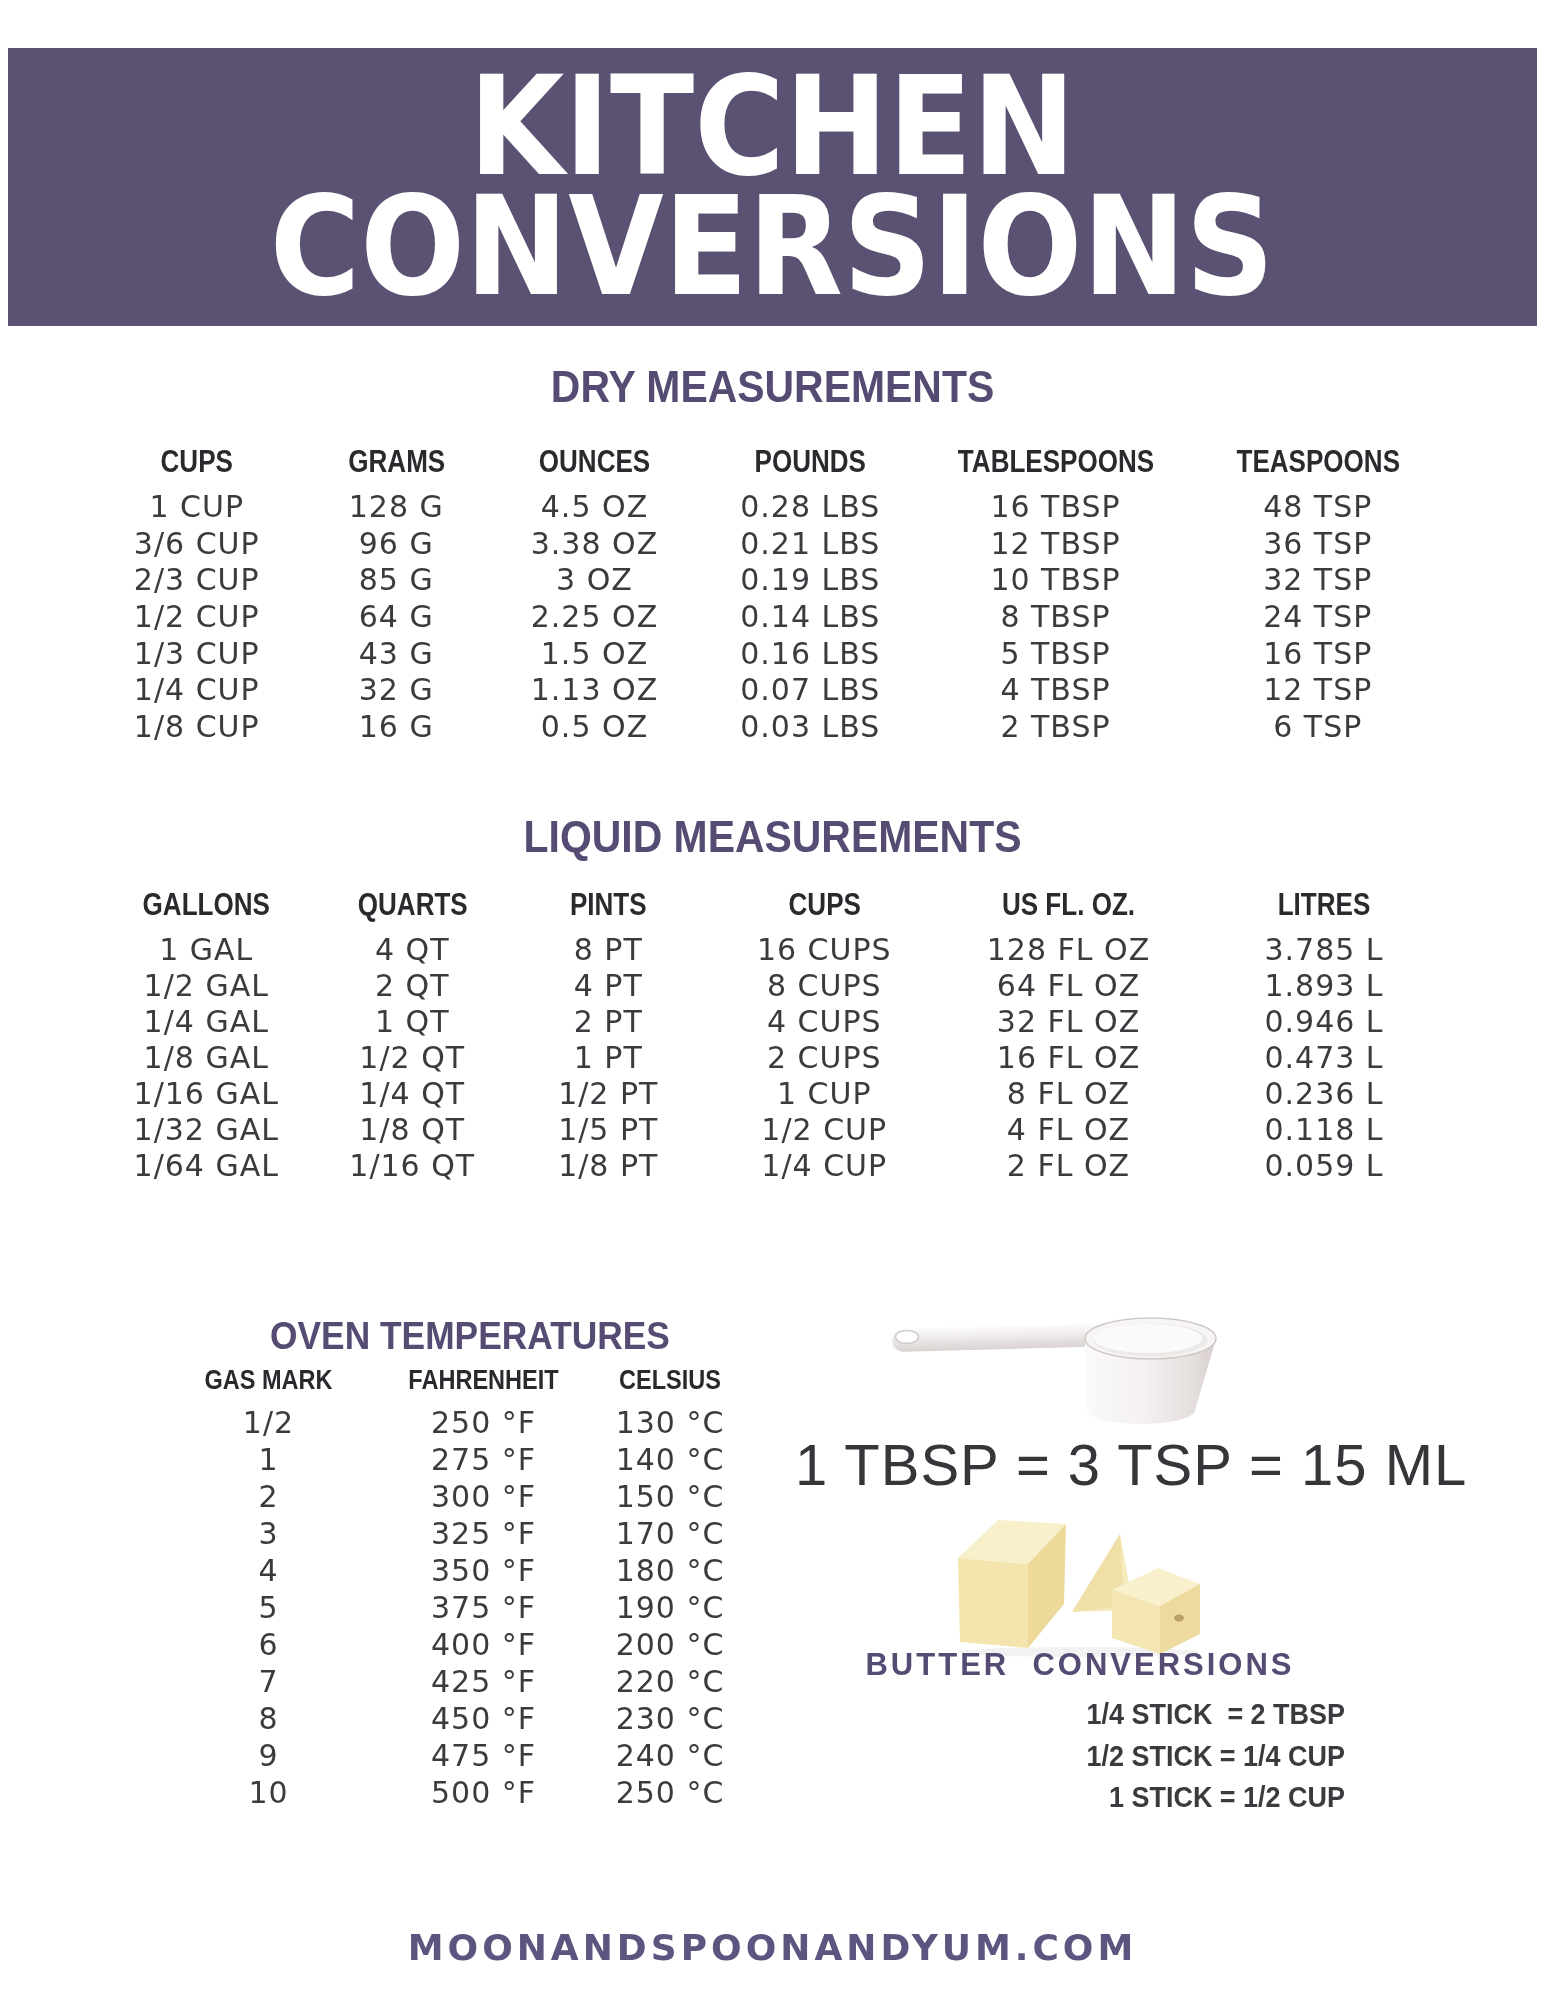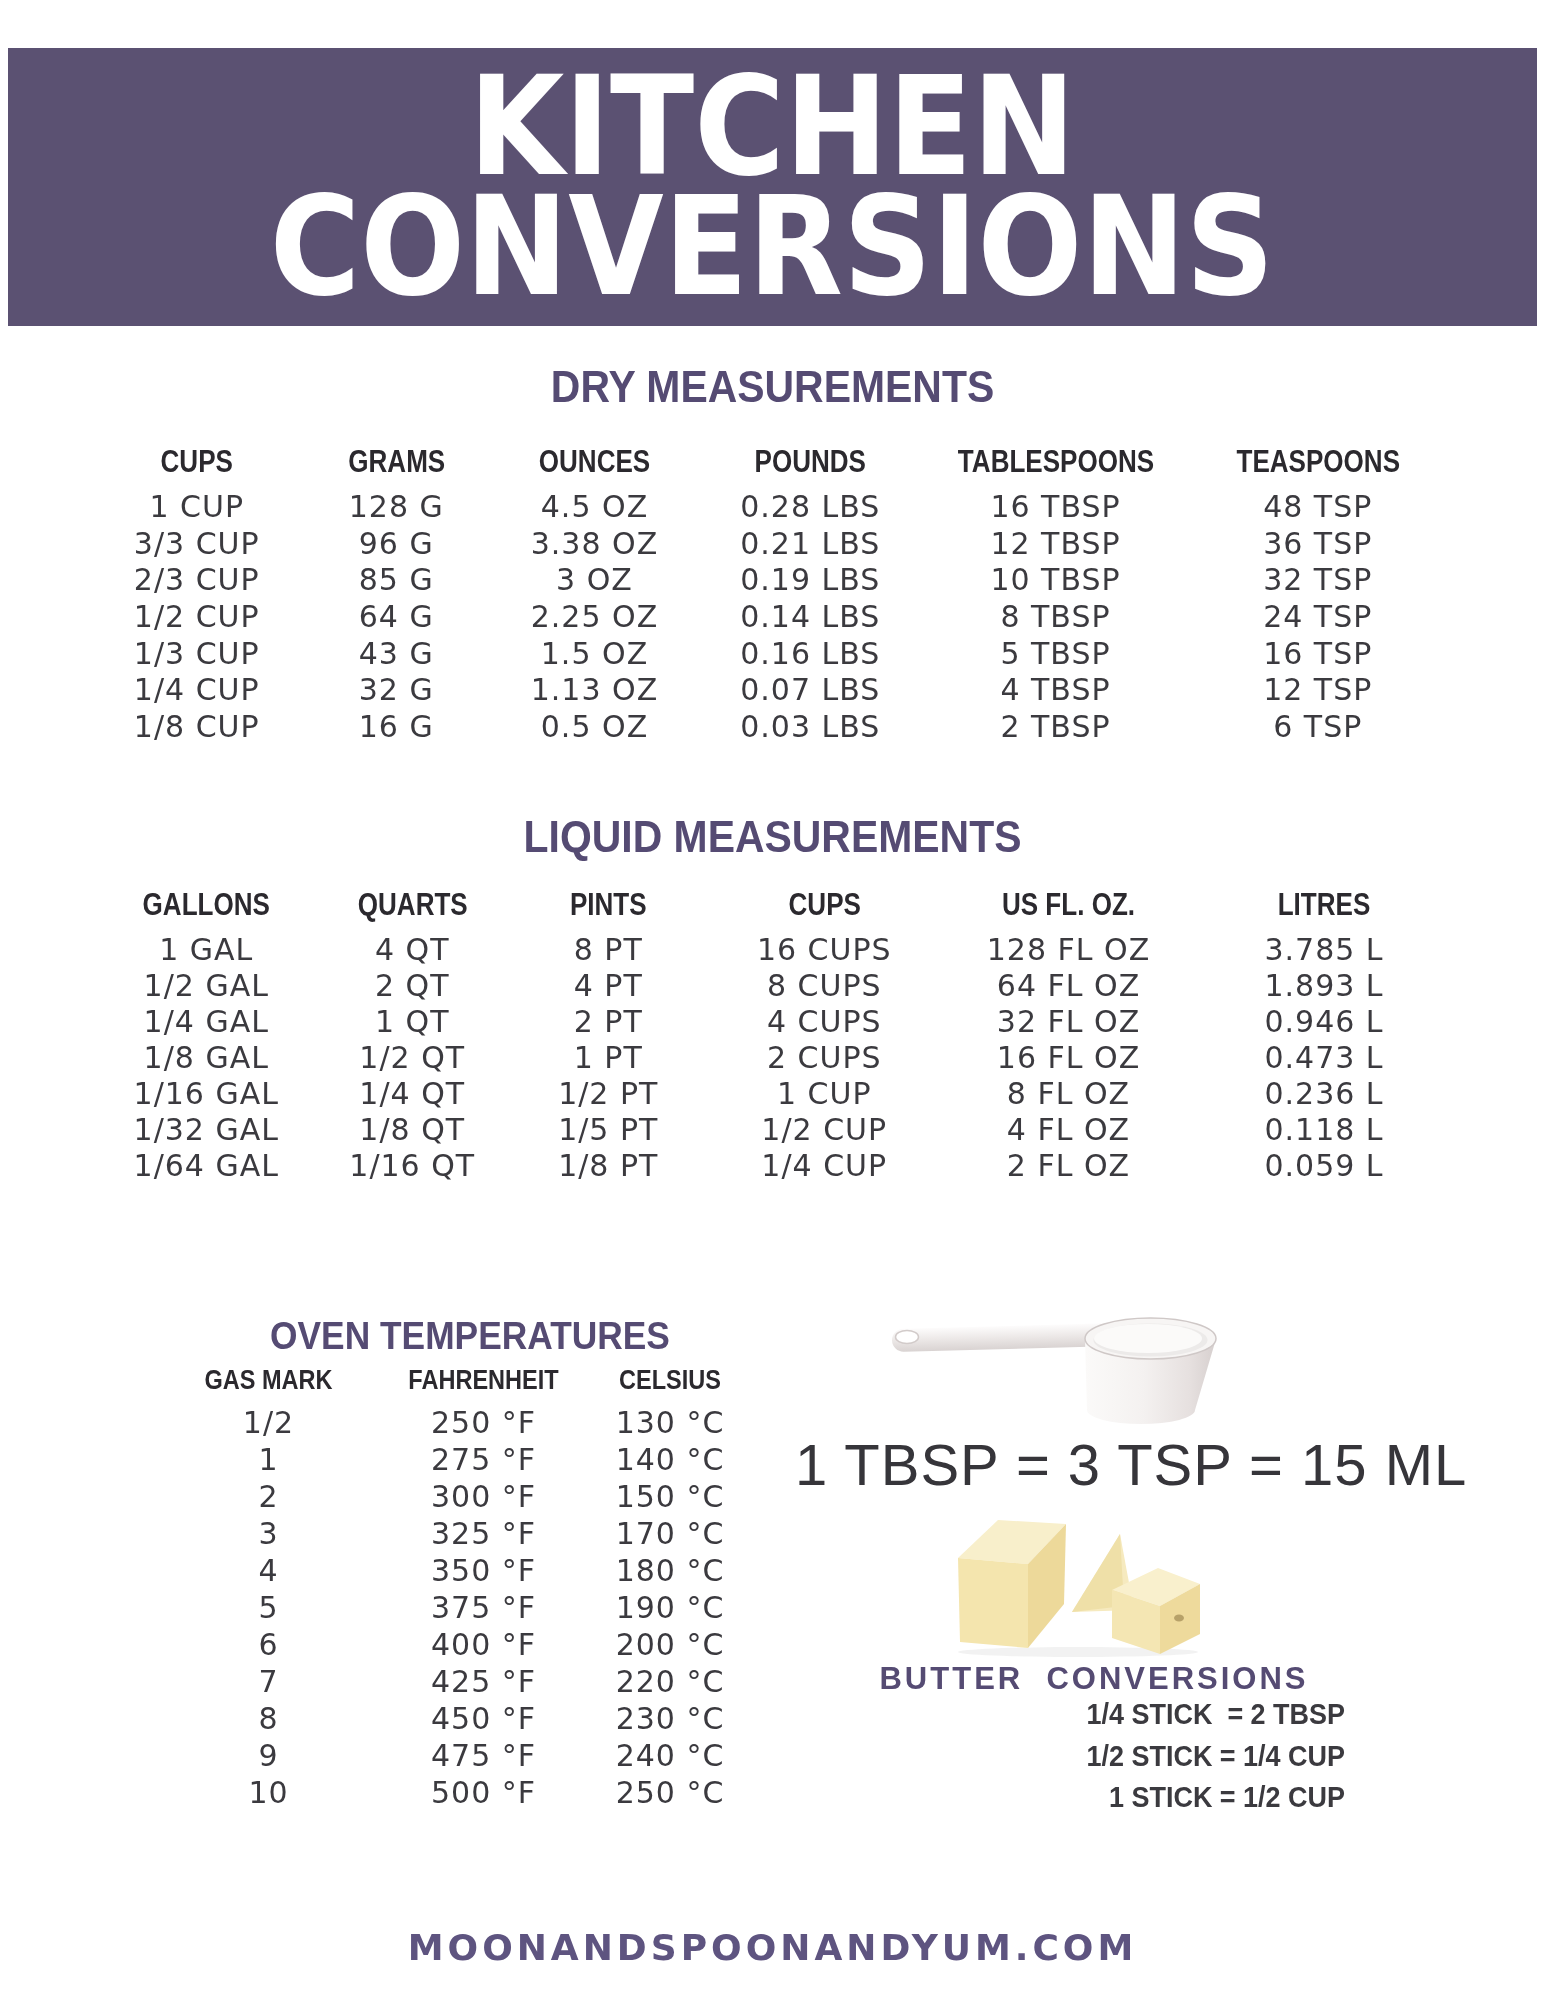--- a/index.html
+++ b/index.html
@@ -37,21 +37,21 @@
   .oven-table{left:150px;top:1356px;width:610px;
              grid-template-columns:237px 193px 180px;
              grid-template-rows:48px repeat(11,37px);}
   .oven-table .th{font-size:28px;}
 
   
   .cup-svg{position:absolute;left:858px;top:1298px;width:380px;height:136px;}
   .equation{position:absolute;left:795px;top:1442px;width:540px;text-align:center;
             font-size:58px;line-height:46px;color:#36353a;letter-spacing:1px;white-space:nowrap;}
   .butter-svg{position:absolute;left:948px;top:1508px;width:262px;height:150px;}
-  .butter-h{position:absolute;left:795px;top:1648px;width:570px;margin:14px;text-align:center;
+  .butter-h{position:absolute;left:795px;top:1648px;width:570px;margin:0;text-align:center;
             font-weight:bold;font-size:31px;line-height:34px;letter-spacing:3px;
             color:var(--heading_purple,#554b73);white-space:pre;}
   .butter-lines{position:absolute;left:795px;top:1694px;width:570px;text-align:right;font-weight:bold;}
   .butter-lines div{font-size:29px;line-height:41.5px;color:#3b3a3f;transform:scaleX(0.93);white-space:pre;}
 
   
   .site{position:absolute;left:0;top:1922px;width:100%;text-align:center;
         font-family:"DejaVu Sans",sans-serif;font-weight:bold;font-size:36px;line-height:52px;
         letter-spacing:4px;color:var(--footer_purple,#5e5480);white-space:nowrap;}
 </style>
@@ -72,21 +72,21 @@
       <div class="th">OUNCES</div>
       <div class="th">POUNDS</div>
       <div class="th">TABLESPOONS</div>
       <div class="th">TEASPOONS</div>
       <div class="td">1 CUP</div>
       <div class="td">128 G</div>
       <div class="td">4.5 OZ</div>
       <div class="td">0.28 LBS</div>
       <div class="td">16 TBSP</div>
       <div class="td">48 TSP</div>
-      <div class="td">3/3 CUP</div>
+      <div class="td">3/6 CUP</div>
       <div class="td">96 G</div>
       <div class="td">3.38 OZ</div>
       <div class="td">0.21 LBS</div>
       <div class="td">12 TBSP</div>
       <div class="td">36 TSP</div>
       <div class="td">2/3 CUP</div>
       <div class="td">85 G</div>
       <div class="td">3 OZ</div>
       <div class="td">0.19 LBS</div>
       <div class="td">10 TBSP</div>

